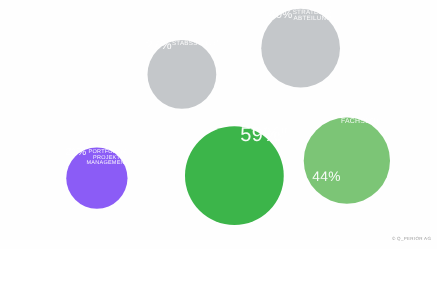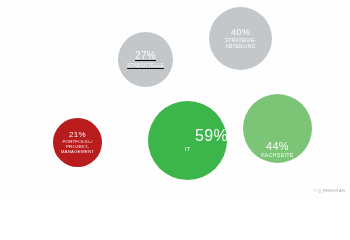--- a/index.html
+++ b/index.html
@@ -16,22 +16,22 @@
   #chart-canvas {
     position: relative;
     width: 350px;
     height: 199px;
     background: #fefefe;
   }
   .bubble {
     position: absolute;
     border-radius: 50%;
     display: flex;
-    flex-direction: column;
-    align-items: center;
+    flex-direction: row;
+    align-items: flex-start;
     justify-content: center;
     box-sizing: border-box;
     text-align: center;
     line-height: 1.05;
   }
   .bubble-value {
     color: #ffffff;
     font-weight: 400;
     letter-spacing: 0.3px;
     opacity: 0.95;
@@ -90,32 +90,32 @@
     letter-spacing: 0.25px;
     white-space: nowrap;
   }
 </style>
 </head>
 <body>
 
 <div id="chart-canvas" style="background: rgb(254, 254, 254);">
 
 
-  <div class="bubble" id="bubble-stabsstelle" style="background: rgb(196, 199, 202); text-decoration: underline;">
+  <div class="bubble" id="bubble-stabsstelle" style="background: rgb(196, 199, 202);">
     <span class="bubble-value">27%</span>
     <span class="bubble-label">STABSSTELLE</span>
   </div>
 
   <div class="bubble" id="bubble-strategie" style="background: rgb(196, 199, 202);">
     <span class="bubble-value">40%</span>
     <span class="bubble-label">STRATEGIE-
 ABTEILUNG</span>
   </div>
 
-  <div class="bubble" id="bubble-portfolio" style="background: #b91c1c;">
+  <div class="bubble" id="bubble-portfolio" style="background: #8b5cf6;">
     <span class="bubble-value">21%</span>
     <span class="bubble-label">PORTFOLIO-/
 PROJEKT-
 MANAGEMENT</span>
   </div>
 
   <div class="bubble" id="bubble-it" style="background: rgb(60, 181, 74);">
     <span class="bubble-value">59%</span>
     <span class="bubble-label">IT</span>
   </div>

